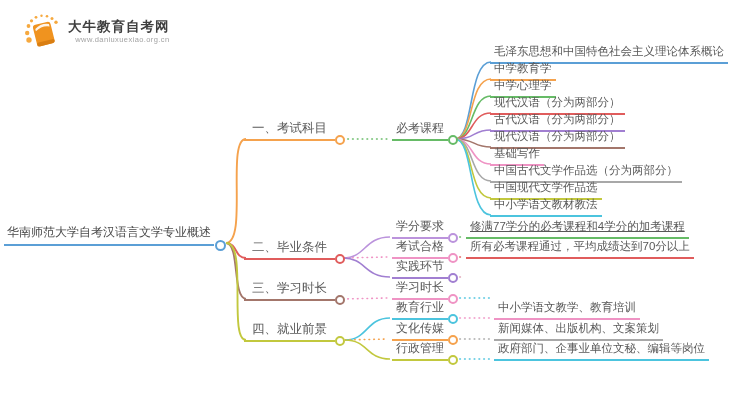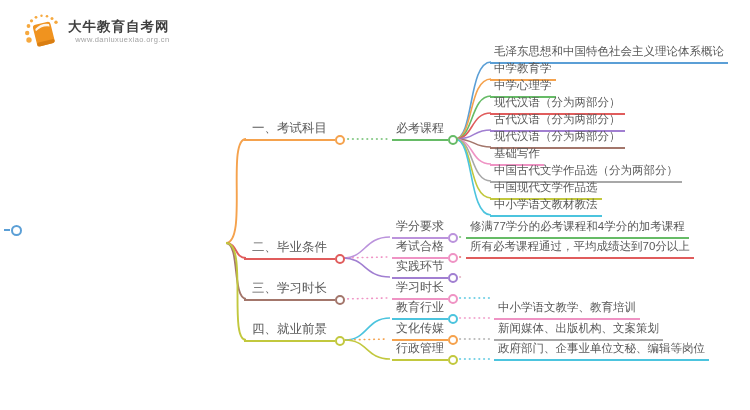--- a/index.html
+++ b/index.html
@@ -95,20 +95,21 @@
         <rect x="13" y="30" width="18" height="4" rx="2" fill="#d97e12"></rect>
       </g>
     </svg>
     <div class="logo-text">
       <div class="logo-name">大牛教育自考网</div>
       <div class="logo-url">www.daniuxuexiao.org.cn</div>
     </div>
   </div>
 
   <div class="node n-root" style="left: 0px; top: 225px; border-bottom-color: rgb(91, 159, 214);">
+    <span>华南师范大学自考汉语言文学专业概述</span>
     <span class="dot dot-lg" style="border-color: rgb(91, 159, 214);"></span>
   </div>
 
   <div class="node n-branch" style="left: 240px; top: 121px; border-bottom-color: rgb(245, 162, 77);">
     <span>一、考试科目</span>
     <span class="dot" style="border-color: rgb(245, 162, 77);"></span>
   </div>
   <div class="node n-branch" style="left: 240px; top: 240px; border-bottom-color: rgb(224, 92, 92);">
     <span>二、毕业条件</span>
     <span class="dot" style="border-color: rgb(224, 92, 92);"></span>
@@ -144,21 +145,21 @@
   </div>
   <div class="node n-sub" style="left: 388px; top: 239px; border-bottom-color: rgb(239, 147, 196);">
     <span>考试合格</span>
     <span class="dot" style="border-color: rgb(239, 147, 196);"></span>
   </div>
   <div class="node n-sub" style="left: 388px; top: 259px; border-bottom-color: rgb(161, 127, 209);">
     <span>实践环节</span>
     <span class="dot" style="border-color: rgb(161, 127, 209);"></span>
   </div>
 
-  <div class="node n-leaf" style="left: 462px; top: 219px; border-bottom-color: rgb(102, 187, 102);"><span>修满77学分的必考课程和4学分的加考课程</span></div>
+  <div class="node n-leaf" style="left: 462px; top: 219px; border-bottom-color: rgb(102, 187, 102); text-decoration: underline;"><span>修满77学分的必考课程和4学分的加考课程</span></div>
   <div class="node n-leaf" style="left: 462px; top: 239px; border-bottom-color: rgb(224, 92, 92);"><span>所有必考课程通过，平均成绩达到70分以上</span></div>
 
   <div class="node n-sub" style="left: 388px; top: 280px; border-bottom-color: rgb(239, 147, 196);">
     <span>学习时长</span>
     <span class="dot" style="border-color: rgb(239, 147, 196);"></span>
   </div>
 
   <div class="node n-sub" style="left: 388px; top: 300px; border-bottom-color: rgb(76, 196, 222);">
     <span>教育行业</span>
     <span class="dot" style="border-color: rgb(76, 196, 222);"></span>

